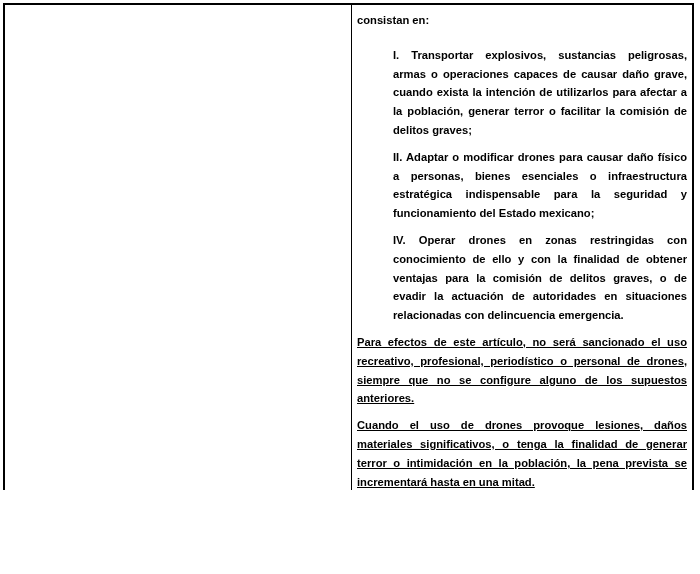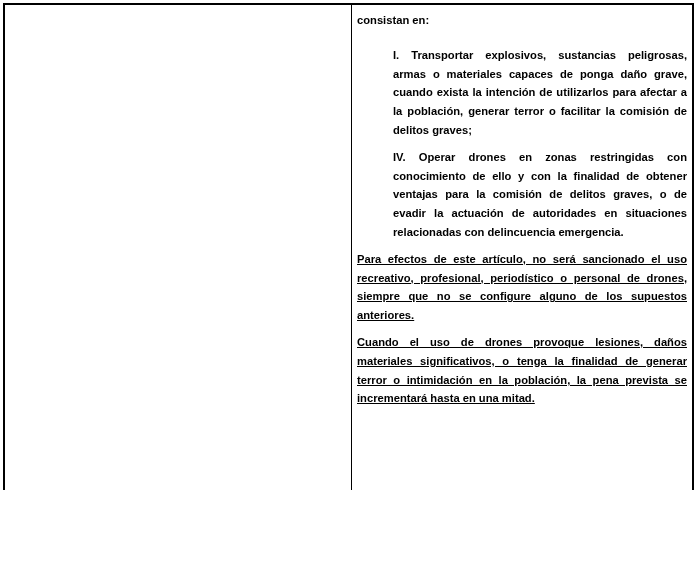--- a/index.html
+++ b/index.html
@@ -58,20 +58,21 @@
   }
 </style>
 </head>
 <body>
 
 <div class="page">
   <div class="doc-table">
     <div class="cell-left"></div>
     <div class="cell-right">
       <p class="intro-line">consistan en:</p>
-      <p class="numbered-item">I. Transportar explosivos, sustancias peligrosas, armas o materiales capaces de ponga daño grave, cuando exista la intención de utilizarlos para afectar a la población, generar terror o facilitar la comisión de delitos graves;</p>
+      <p class="numbered-item">I. Transportar explosivos, sustancias peligrosas, armas o operaciones capaces de causar daño grave, cuando exista la intención de utilizarlos para afectar a la población, generar terror o facilitar la comisión de delitos graves;</p>
+      <p class="numbered-item">II. Adaptar o modificar drones para causar daño físico a personas, bienes esenciales o infraestructura estratégica indispensable para la seguridad y funcionamiento del Estado mexicano;</p>
       <p class="numbered-item">IV. Operar drones en zonas restringidas con conocimiento de ello y con la finalidad de obtener ventajas para la comisión de delitos graves, o de evadir la actuación de autoridades en situaciones relacionadas con delincuencia emergencia.</p>
       <p class="body-paragraph">Para efectos de este artículo, no será sancionado el uso recreativo, profesional, periodístico o personal de drones, siempre que no se configure alguno de los supuestos anteriores.</p>
       <p class="body-paragraph">Cuando el uso de drones provoque lesiones, daños materiales significativos, o tenga la finalidad de generar terror o intimidación en la población, la pena prevista se incrementará hasta en una mitad.</p>
 
     </div>
   </div>
 </div>
 
 </body></html>

